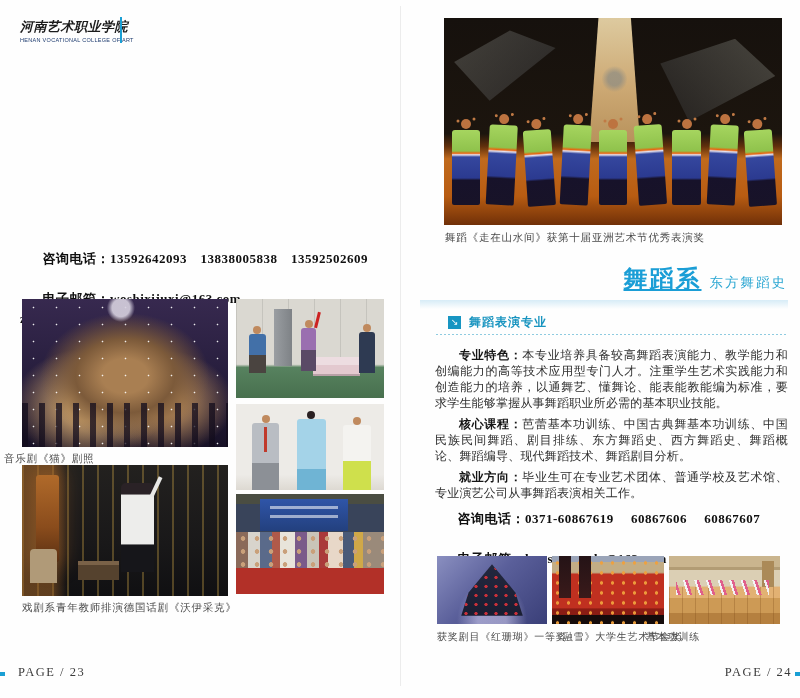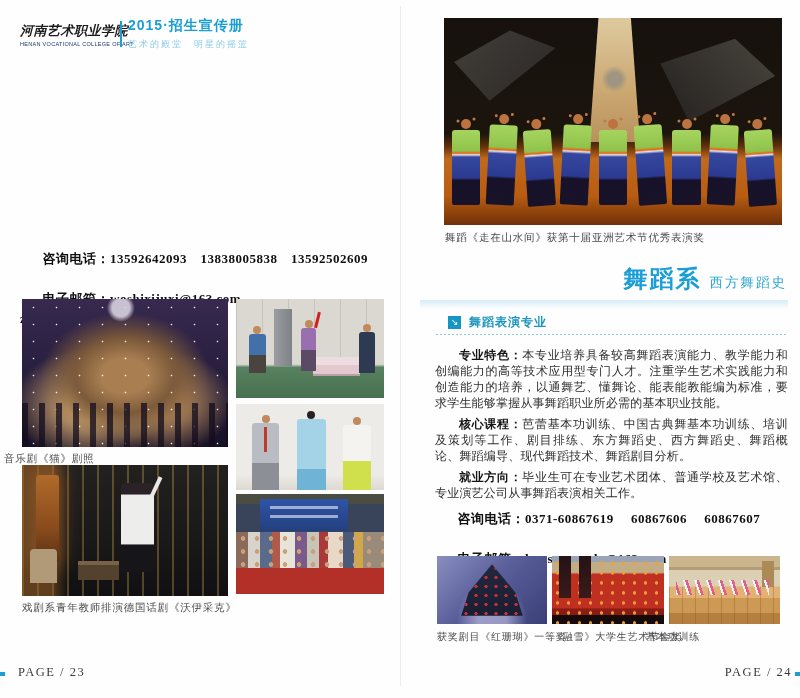--- a/index.html
+++ b/index.html
@@ -23,21 +23,21 @@
   .para-block{position:absolute;text-align:justify;font-size:12px;line-height:16px;color:#2e2e2e;letter-spacing:0.2px;}
   .para-block p{margin:0 0 5px;text-indent:2em;}
   .para-block b{color:#151515;}
   .contact{position:absolute;font-family:"Liberation Serif",serif;font-weight:bold;font-size:13px;color:#101010;line-height:20px;letter-spacing:0.5px;white-space:pre-wrap;}
   .caption{position:absolute;font-family:"Liberation Serif",serif;font-size:10.5px;color:#4a4a4a;letter-spacing:0.8px;white-space:nowrap;text-align:right;}
   .pagenum{position:absolute;bottom:18px;font-family:"Liberation Serif",serif;font-size:12.5px;color:#3a3a3a;letter-spacing:1.5px;}
   .tick{position:absolute;width:5px;height:4px;background:#1a9fd4;top:672px;}
 
   
   .sec-title{position:absolute;right:13px;top:263px;text-align:right;white-space:nowrap;}
-  .sec-title .big{font-size:24px;font-weight:bold;color:#1b9ed6;letter-spacing:2px;}
+  .sec-title .big{font-size:24px;font-weight:bold;color:#1b9ed6;letter-spacing:2px;text-decoration:underline;}
   .sec-title .small{font-size:13.5px;color:#2aa6d2;letter-spacing:2px;margin-left:8px;}
   .sec-band{position:absolute;left:20px;top:300px;width:368px;height:9px;background:linear-gradient(180deg,#d7ecf7 0%,rgba(255,255,255,0) 100%);}
   .major-hd{position:absolute;left:48px;top:314px;display:flex;align-items:center;}
   .sq-icon{width:13px;height:13px;background:#1795c2;color:#ffffff;font-size:9px;line-height:13px;text-align:center;margin-right:8px;}
   .major-label{font-size:12px;font-weight:bold;color:#1a95c0;letter-spacing:1px;}
   .dotline{position:absolute;left:35px;top:333px;width:353px;height:4px;background-image:radial-gradient(circle,#8ecbe0 0.8px,rgba(255,255,255,0) 1.1px);background-size:4px 3px;}
 
   
   .ph{position:absolute;overflow:hidden;}
 
@@ -132,24 +132,20 @@
   <div class="gutter"></div>
 
   <section class="page page-left">
 
     <div class="hdr">
       <div class="logo-blk">
         <div class="logo-cn">河南艺术职业学院</div>
         <div class="logo-en">HENAN VOCATIONAL COLLEGE OF ART</div>
       </div>
       <div class="hdr-div"></div>
-      <div>
-        <div class="hdr-title">2015·招生宣传册</div>
-        <div class="hdr-slogan">艺术的殿堂　明星的摇篮</div>
-      </div>
     </div>
 
 
     <div class="contact" style="left:20px;top:229px;width:360px;">
       <span>咨询电话：</span><span>13592642093　13838005838　13592502609</span><br>
       <span>电子邮箱：</span><span>woshixijuxi@163.com　 zcg071225@hotmail.com</span>
     </div>
 
     <div class="ph ph-cats" style="left:22px;top:299px;width:206px;height:148px;"></div>
     <div class="caption" style="left:4px;top:452px;">音乐剧《猫》剧照</div>
@@ -198,33 +194,33 @@
         <i class="dncr"></i>
         <i class="dncr"></i>
         <i class="dncr"></i>
         <i class="dncr"></i>
         <i class="dncr"></i>
       </div>
     </div>
     <div class="caption" style="left:45px;top:231px;">舞蹈《走在山水间》获第十届亚洲艺术节优秀表演奖</div>
 
     <div class="sec-title">
-      <span class="big">舞蹈系</span><span class="small">西方舞蹈史</span>
+      <span class="big">舞蹈系</span><span class="small">东方舞蹈史</span>
     </div>
     <div class="sec-band"></div>
 
     <div class="major-hd">
       <span class="sq-icon">↘</span>
       <span class="major-label">舞蹈表演专业</span>
     </div>
     <div class="dotline"></div>
 
     <div class="para-block" style="left:35px;top:347px;width:353px;">
       <p><b>专业特色：</b><span>本专业培养具备较高舞蹈表演能力、教学能力和创编能力的高等技术应用型专门人才。注重学生艺术实践能力和创造能力的培养，以通舞艺、懂舞论、能表能教能编为标准，要求学生能够掌握从事舞蹈职业所必需的基本职业技能。</span></p>
-      <p><b>核心课程：</b><span>芭蕾基本功训练、中国古典舞基本功训练、培训及策划等工作、剧目排练、东方舞蹈史、西方舞蹈史、舞蹈概论、舞蹈编导、现代舞蹈技术、舞蹈剧目分析。</span></p>
+      <p><b>核心课程：</b><span>芭蕾基本功训练、中国古典舞基本功训练、中国民族民间舞蹈、剧目排练、东方舞蹈史、西方舞蹈史、舞蹈概论、舞蹈编导、现代舞蹈技术、舞蹈剧目分析。</span></p>
       <p><b>就业方向：</b><span>毕业生可在专业艺术团体、普通学校及艺术馆、专业演艺公司从事舞蹈表演相关工作。</span></p>
     </div>
 
     <div class="contact" style="left:35px;top:489px;width:360px;">
       <span>咨询电话：</span><span>0371-60867619　 60867606　 60867607</span><br>
       <span>电子邮箱：</span><span>hnyszyxywdx@163.com</span>
     </div>
 
     <div class="ph ph-coral" style="left:37px;top:556px;width:110px;height:68px;">
       <div class="pyr"></div>

